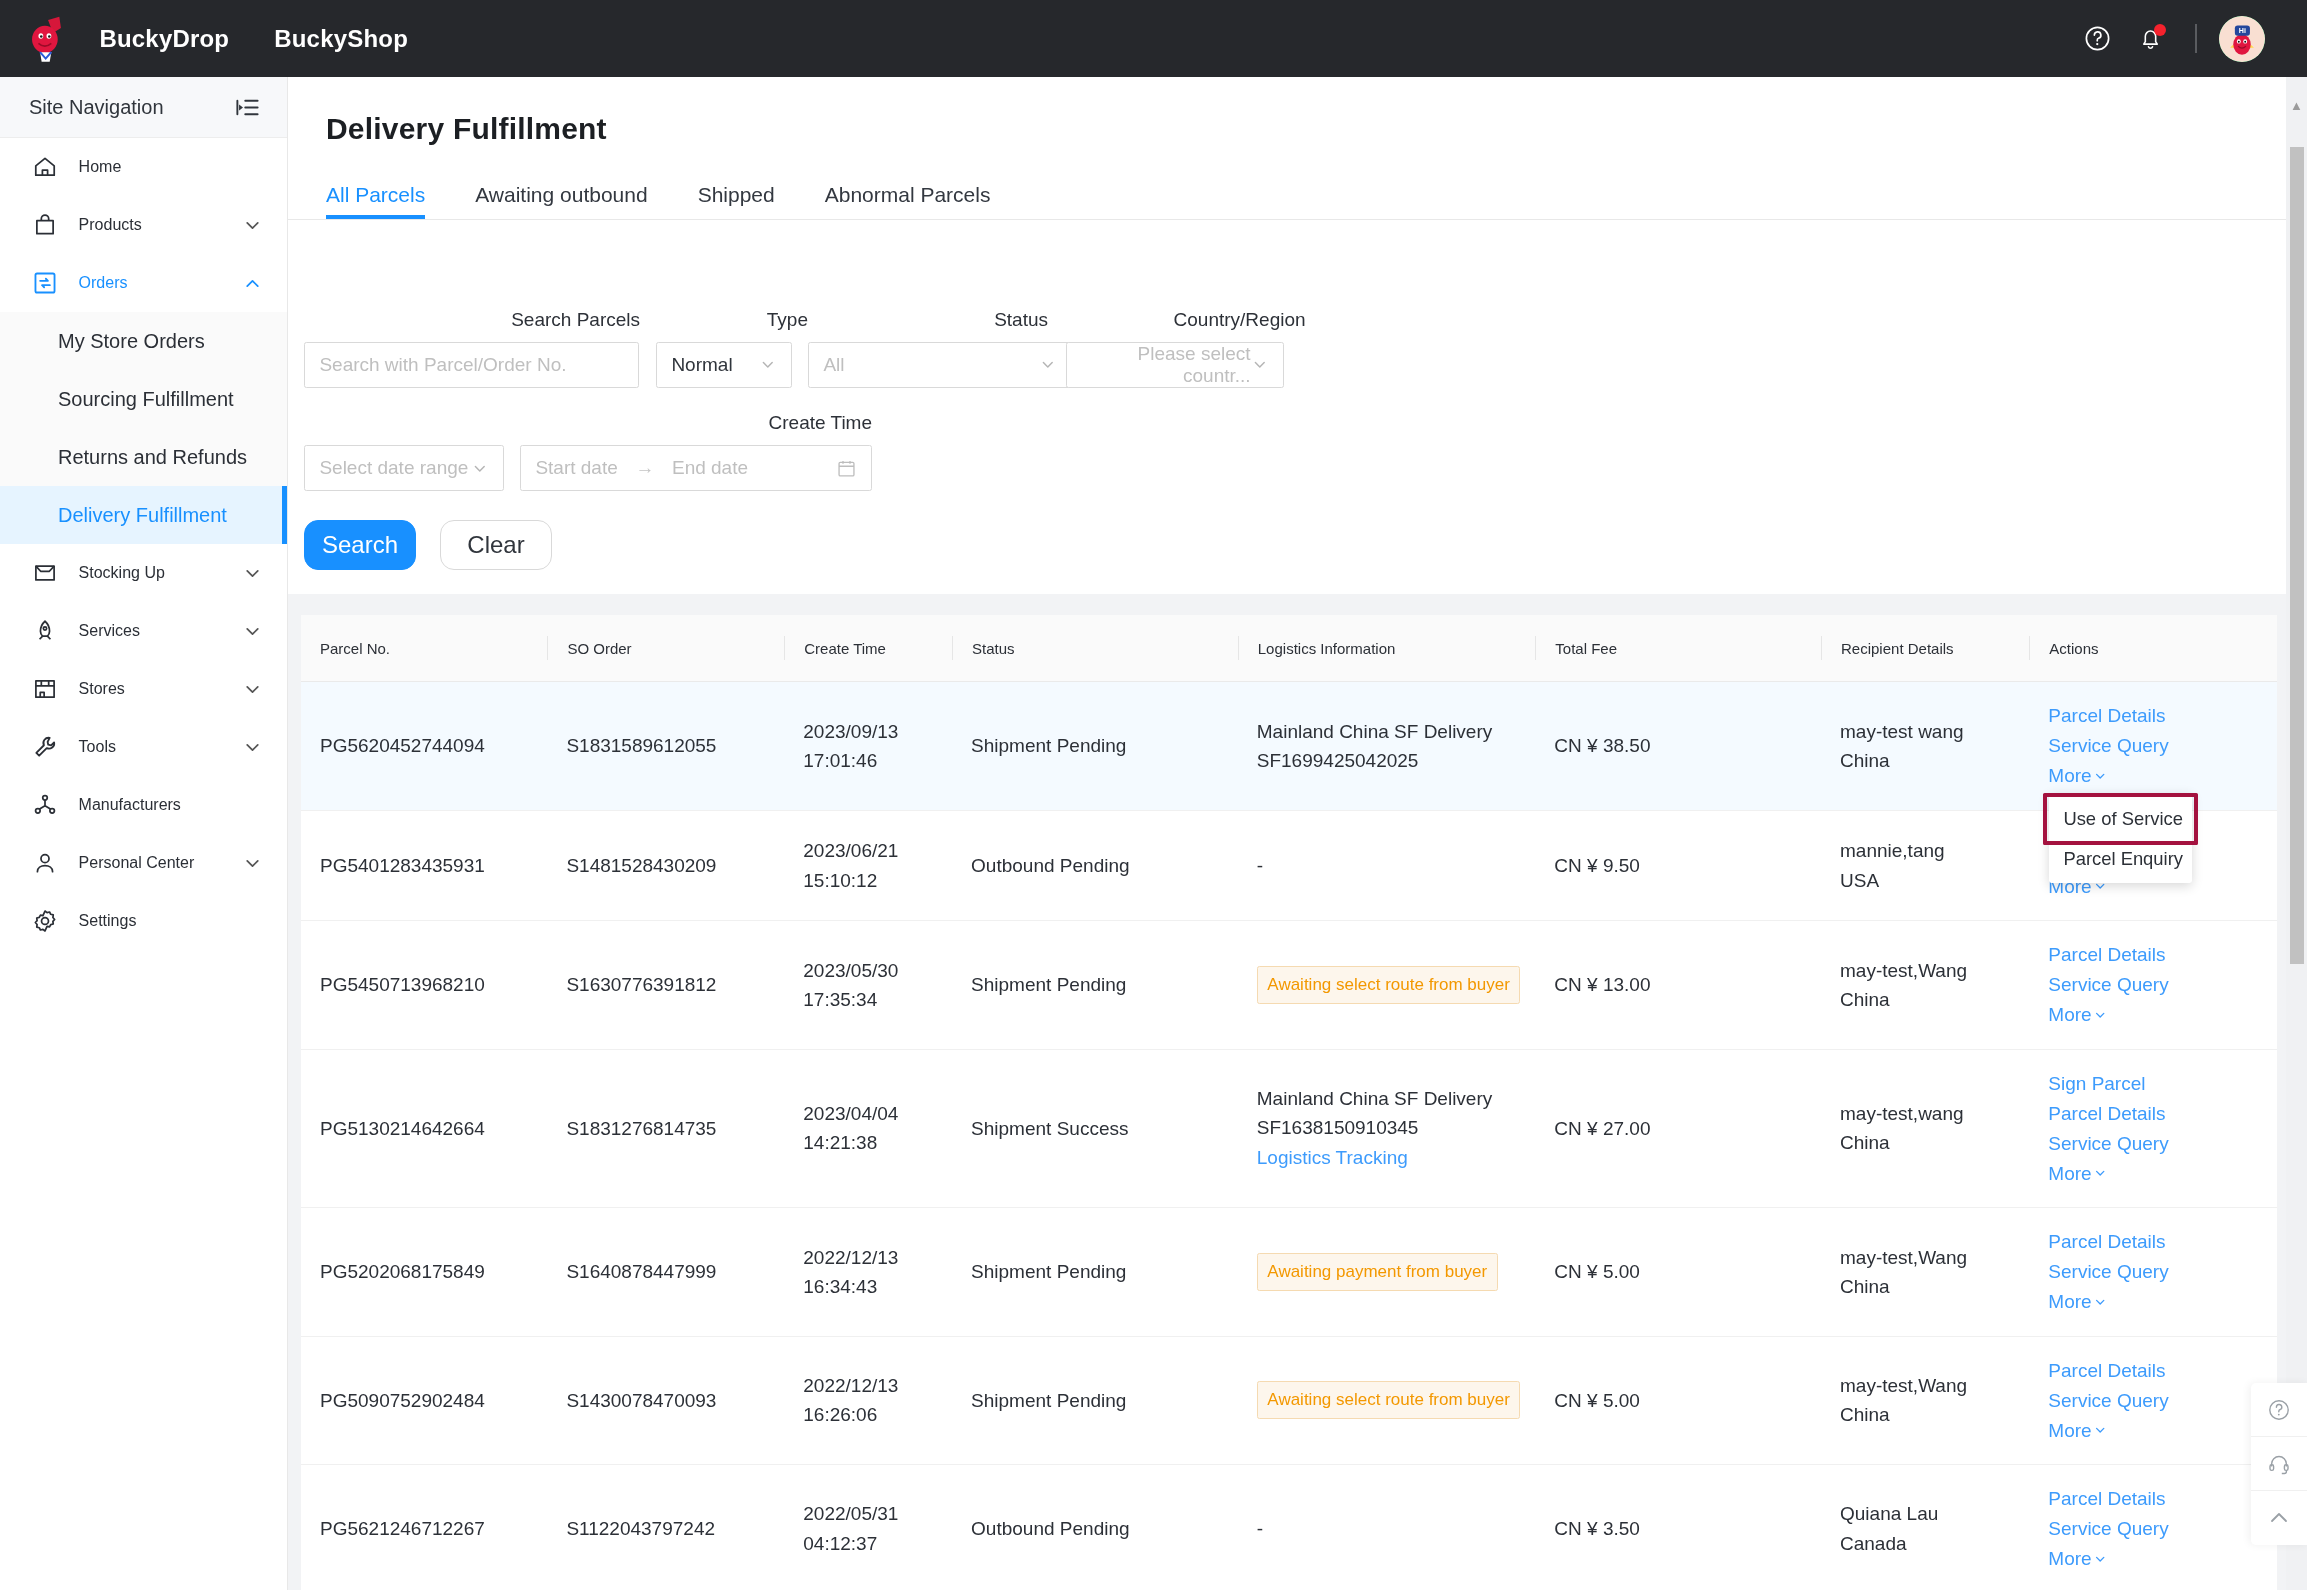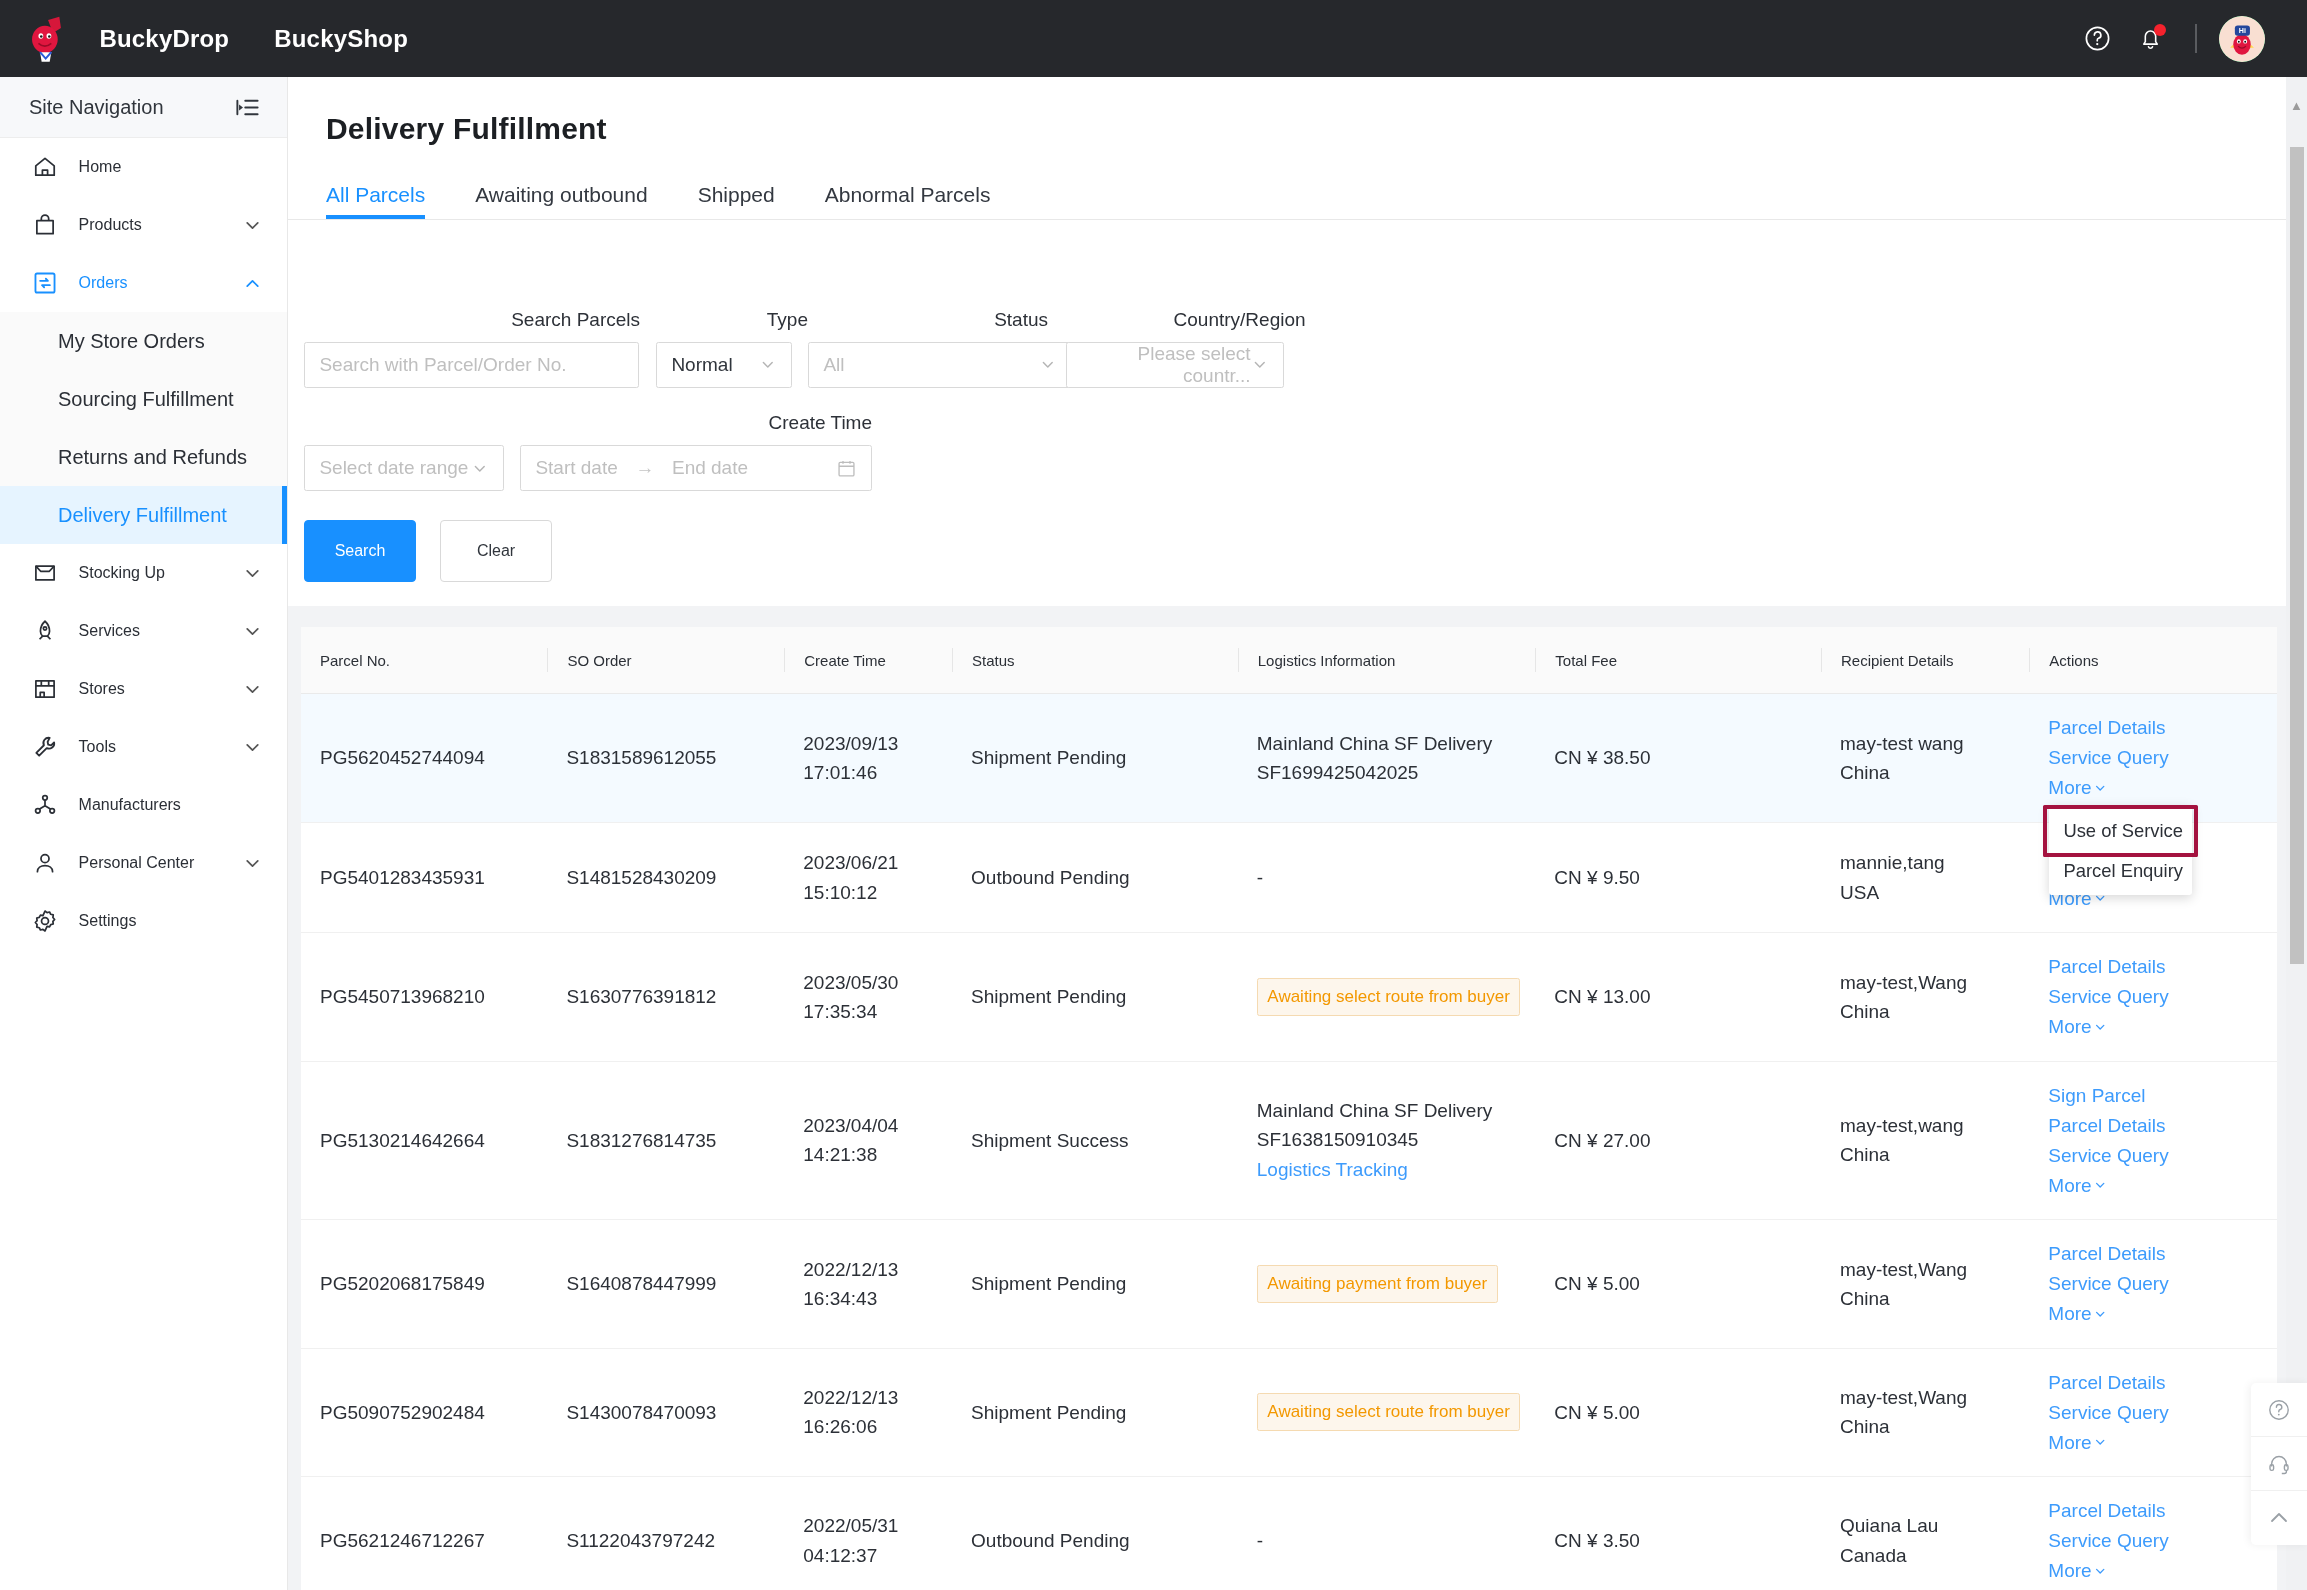--- a/index.html
+++ b/index.html
@@ -124,21 +124,21 @@
     display: flex; align-items: center; padding: 0 14.4px; font-size: 19px; color: #30353c;
   }
   .inp.ph { color: #bfbfbf; }
   .inp .chev { margin-left: auto; color: #b5b5b5; width: 17.6px; height: 17.6px; }
   .inp .chev svg { display:block; }
   .inp .cal { margin-left: auto; color: #bdbdbd; width: 21px; height: 21px; }
   .inp .cal svg { display:block; }
 
   .btn-row { display: flex; padding-left: 16px; margin-top: 29px; }
   .btn {
-    height: 62px; min-width: 112px; border-radius: 4px; font-size: 16px;
+    height: 50px; min-width: 112px; border-radius: 14px; font-size: 24px;
     display: flex; align-items: center; justify-content: center; cursor: pointer;
   }
   .btn-primary { background: #1890ff; color: #fff; border: 0.8px solid #1890ff; }
   .btn-default { background: #fff; color: #30353c; border: 0.8px solid #d9d9d9; margin-left: 24px; }
 
   
   .table-card {
     background: #ffffff; margin: 21px 30px 0 13px; position: relative;
   }
   table.tbl { width: 100%; border-collapse: collapse; table-layout: fixed; }

